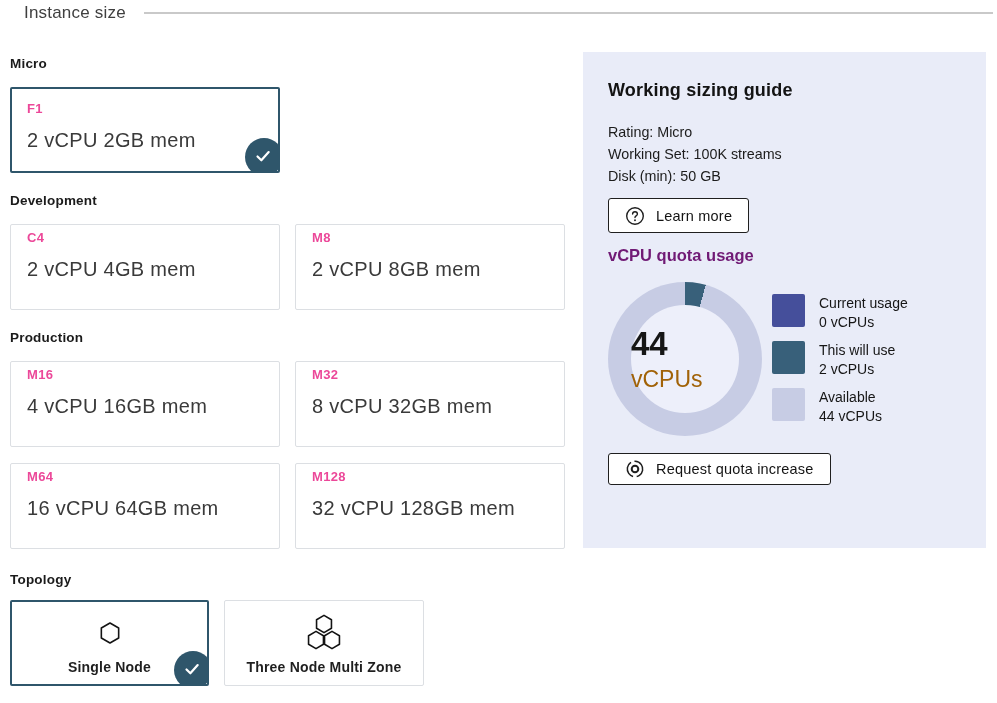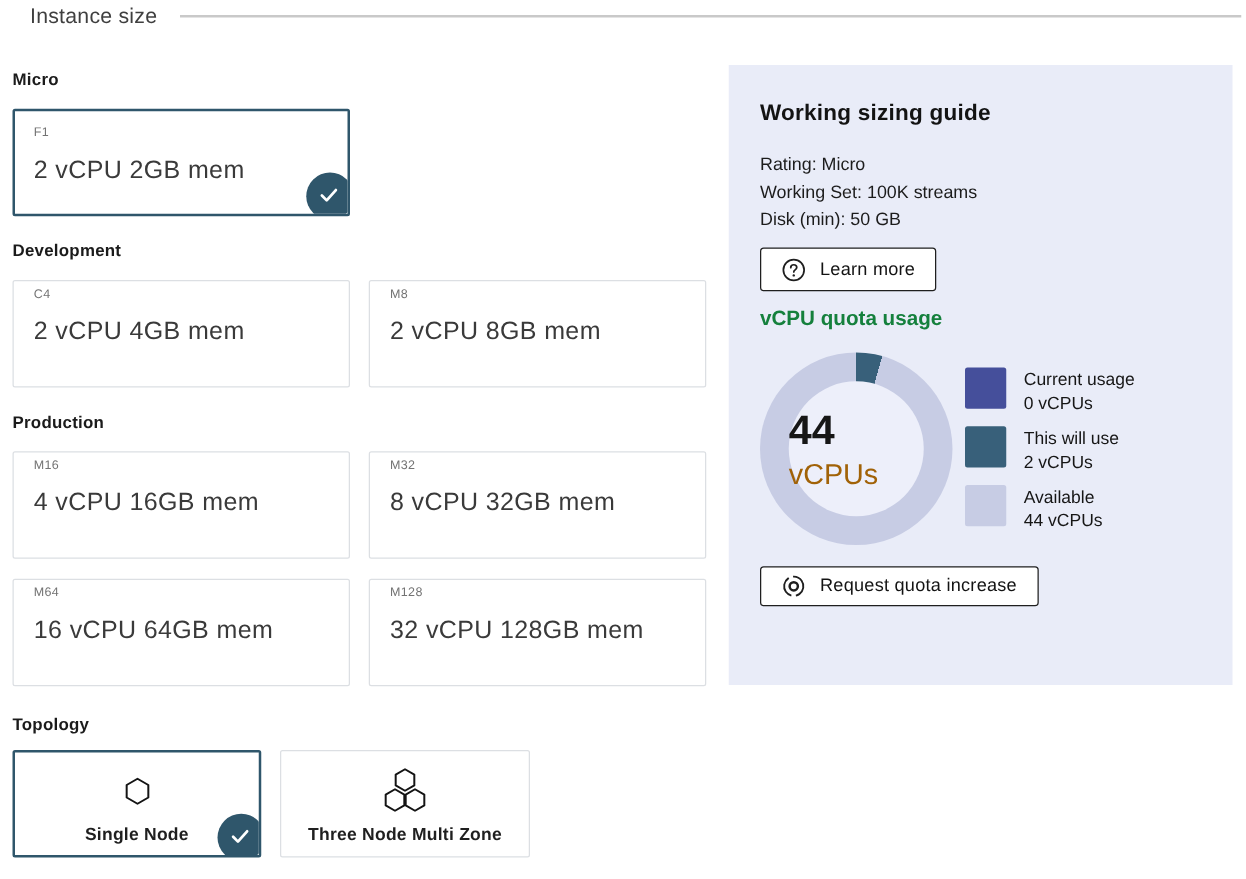--- a/index.html
+++ b/index.html
@@ -26,21 +26,21 @@
   .left-col{position:absolute;left:10px;top:50px;width:555px;}
   .section-label{font-size:13.5px;font-weight:700;color:#1B1B1B;margin-top:20px;margin-bottom:16px;letter-spacing:.2px;}
   .section-label.first{margin-top:6px;}
   .card-grid{display:grid;grid-template-columns:270px 270px;column-gap:15px;row-gap:16px;}
   .size-card{
     position:relative;overflow:hidden;background:#fff;
     border:1px solid var(--card-border);border-radius:2px;
     height:86px;padding:5px 16px;cursor:pointer;
   }
   .size-card.selected{border:2px solid var(--accent);padding:12px 15px;}
-  .card-name{font-size:10px;font-weight:400;color:#737373;letter-spacing:.3px;}
+  .card-name{font-size:13px;font-weight:700;color:#ec4899;letter-spacing:.3px;}
   .card-desc{font-size:20px;color:var(--desc);margin-top:13px;letter-spacing:.3px;}
   .check-badge{
     position:absolute;right:-5px;bottom:-5px;width:38px;height:38px;
     border-radius:50%;background:var(--accent);
   }
   .check-badge svg{position:absolute;left:7px;top:7px;}
   
   .topo-grid{display:grid;grid-template-columns:199px 200px;column-gap:15px;}
   .topo-card{
     position:relative;overflow:hidden;background:#fff;text-align:center;
@@ -58,21 +58,21 @@
   .guide-title{font-size:18px;font-weight:700;color:#131313;letter-spacing:.2px;}
   .guide-details{margin-top:20px;font-size:14.3px;line-height:22px;color:#1C1C1C;}
   .btn{
     display:inline-flex;align-items:center;gap:11px;
     background:#fff;border:1px solid #1F1F1F;border-radius:3px;
     padding:0 16px;height:35px;font-size:14.5px;color:#131313;
     font-family:"Liberation Sans", sans-serif;cursor:pointer;letter-spacing:.2px;
   }
   .btn-learn{margin-top:11px;}
   .btn-quota{margin-top:17px;height:32px;}
-  .quota-title{margin-top:13px;font-size:16.5px;font-weight:700;color:#15803d;}
+  .quota-title{margin-top:13px;font-size:16.5px;font-weight:700;color:#701a75;}
   
   .chart-row{display:flex;margin-top:17px;align-items:flex-start;}
   .donut{position:relative;width:154px;height:154px;border-radius:50%;flex:0 0 auto;}
   .donut-hole{
     position:absolute;left:23px;top:23px;width:108px;height:108px;border-radius:50%;
     background:var(--hole);display:flex;flex-direction:column;justify-content:center;
   }
   .donut-value{font-size:33px;font-weight:700;color:#161616;line-height:36px;}
   .donut-unit{font-size:23px;color:#a16207;margin-top:4px;}
   .legend{margin-left:10px;margin-top:12px;display:flex;flex-direction:column;gap:10px;}

